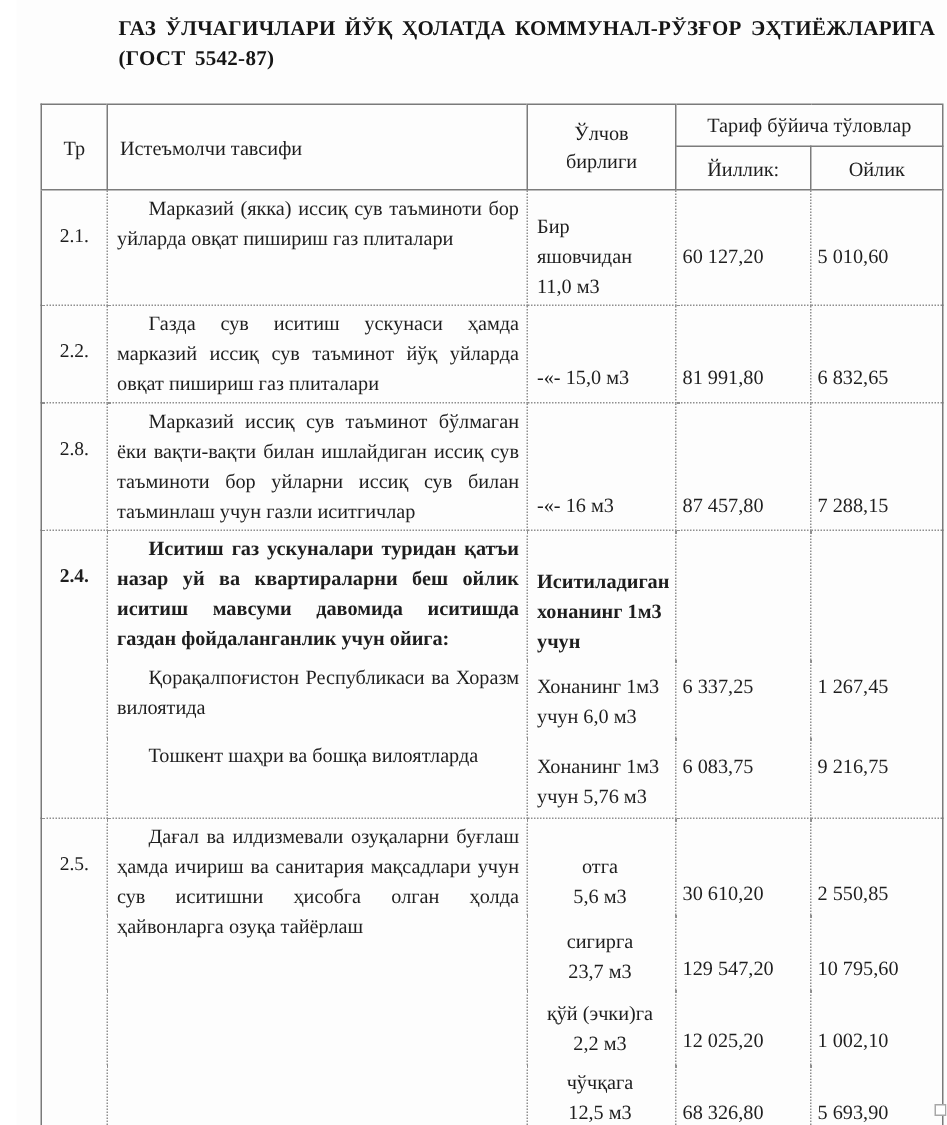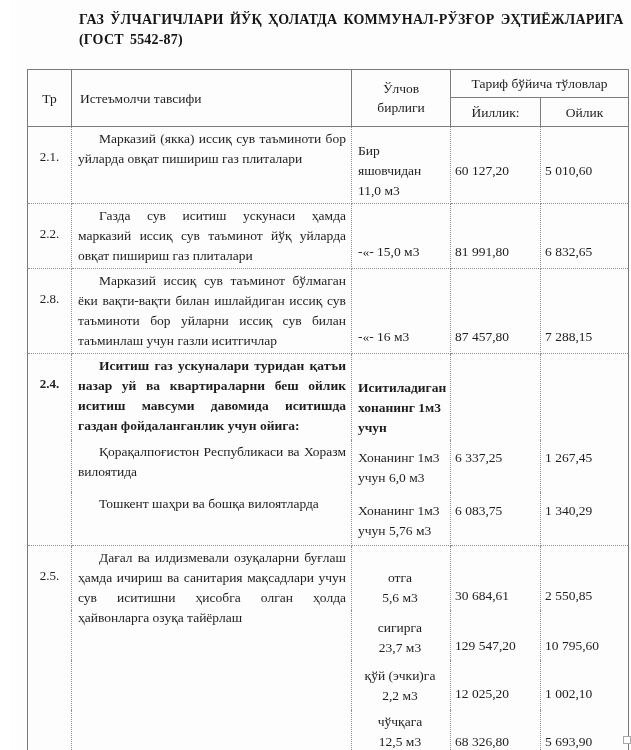--- a/index.html
+++ b/index.html
@@ -180,31 +180,31 @@
         <td class="num nbb vb pb24">6 337,25</td>
         <td class="num nbb vb pb24">1 267,45</td>
       </tr>
       <tr class="r24c">
         <td class="desc pt4">
           <p>Тошкент шаҳри ва бошқа вилоятларда</p>
         </td>
         <td class="unit vb pb4">Хонанинг 1м3
 учун 5,76 м3</td>
         <td class="num vb pb24">6 083,75</td>
-        <td class="num vb pb24">1 340,29</td>
+        <td class="num vb pb24">9 216,75</td>
       </tr>
 
       <tr class="r25a">
         <td class="no" rowspan="4">2.5.</td>
         <td class="desc" rowspan="4">
           <p>Дағал ва илдизмевали озуқаларни буғлаш ҳамда ичириш ва санитария мақсадлари учун сув иситишни ҳисобга олган ҳолда ҳайвонларга озуқа тайёрлаш</p>
         </td>
         <td class="unitc nbb vb pb2">отга
 5,6 м3</td>
-        <td class="num nbb vb pb4">30 684,61</td>
+        <td class="num nbb vb pb4">30 610,20</td>
         <td class="num nbb vb pb4">2 550,85</td>
       </tr>
       <tr class="r25b">
         <td class="unitc nbb vb pb2">сигирга
 23,7 м3</td>
         <td class="num nbb vb pb4">129 547,20</td>
         <td class="num nbb vb pb4">10 795,60</td>
       </tr>
       <tr class="r25c">
         <td class="unitc nbb vb pb4">қўй (эчки)га

